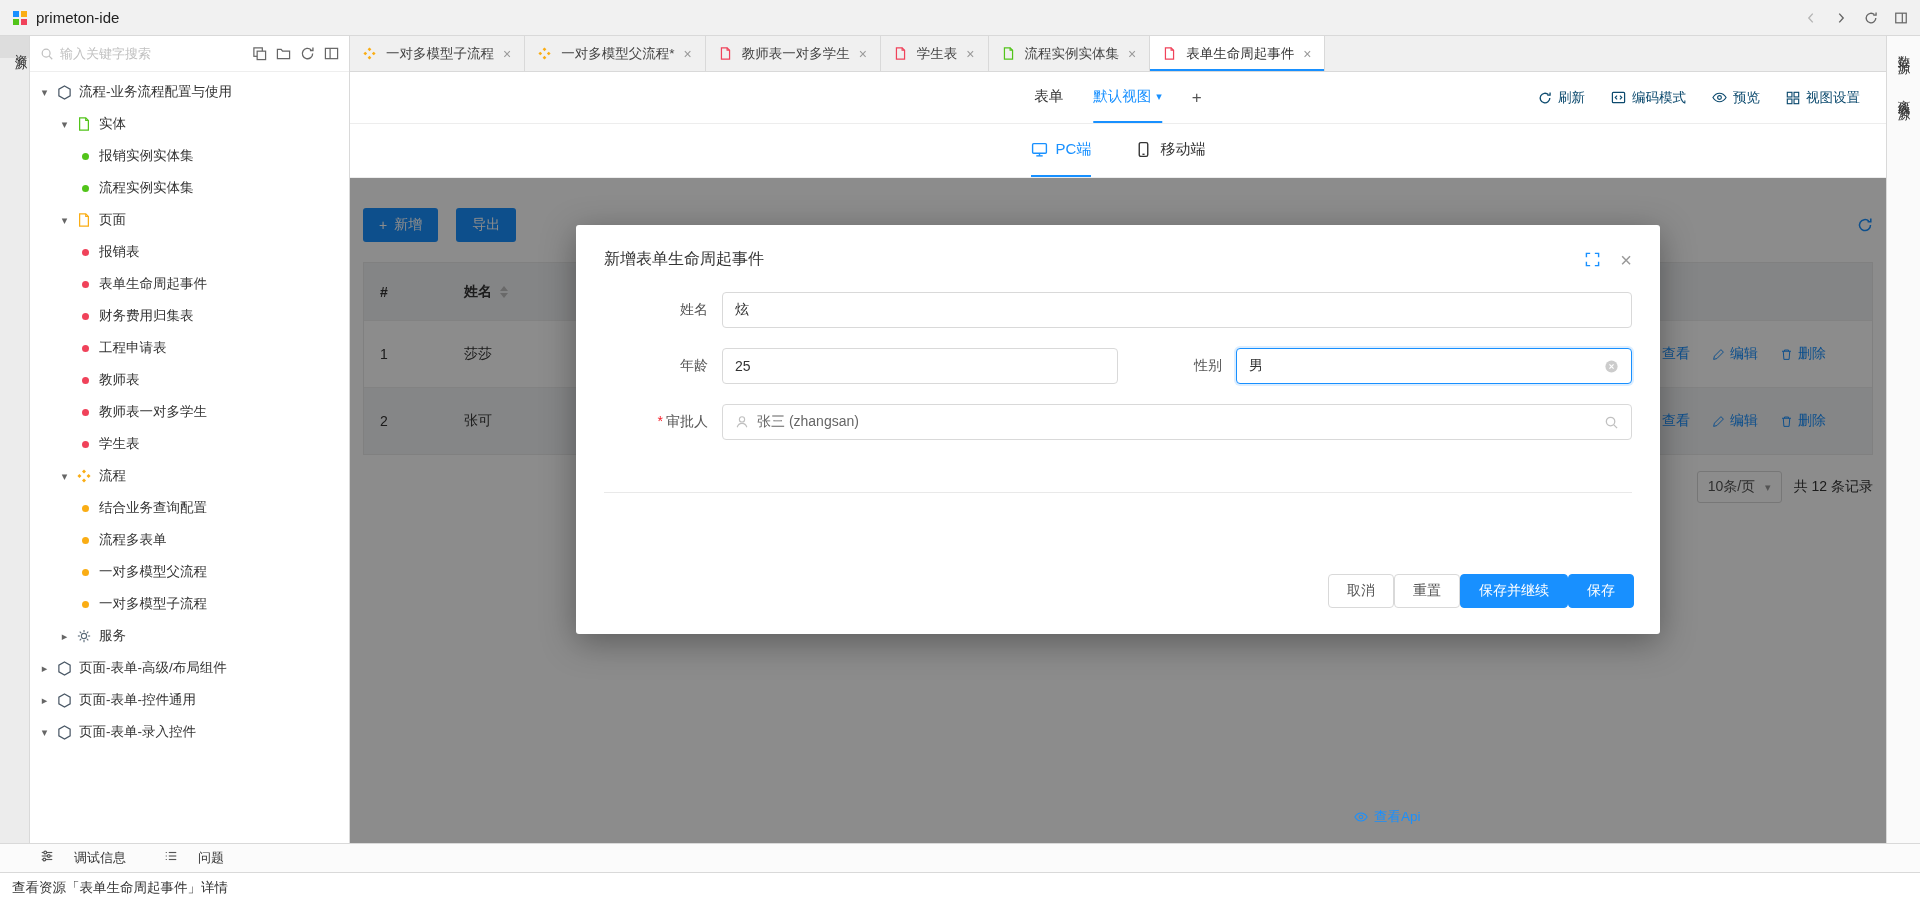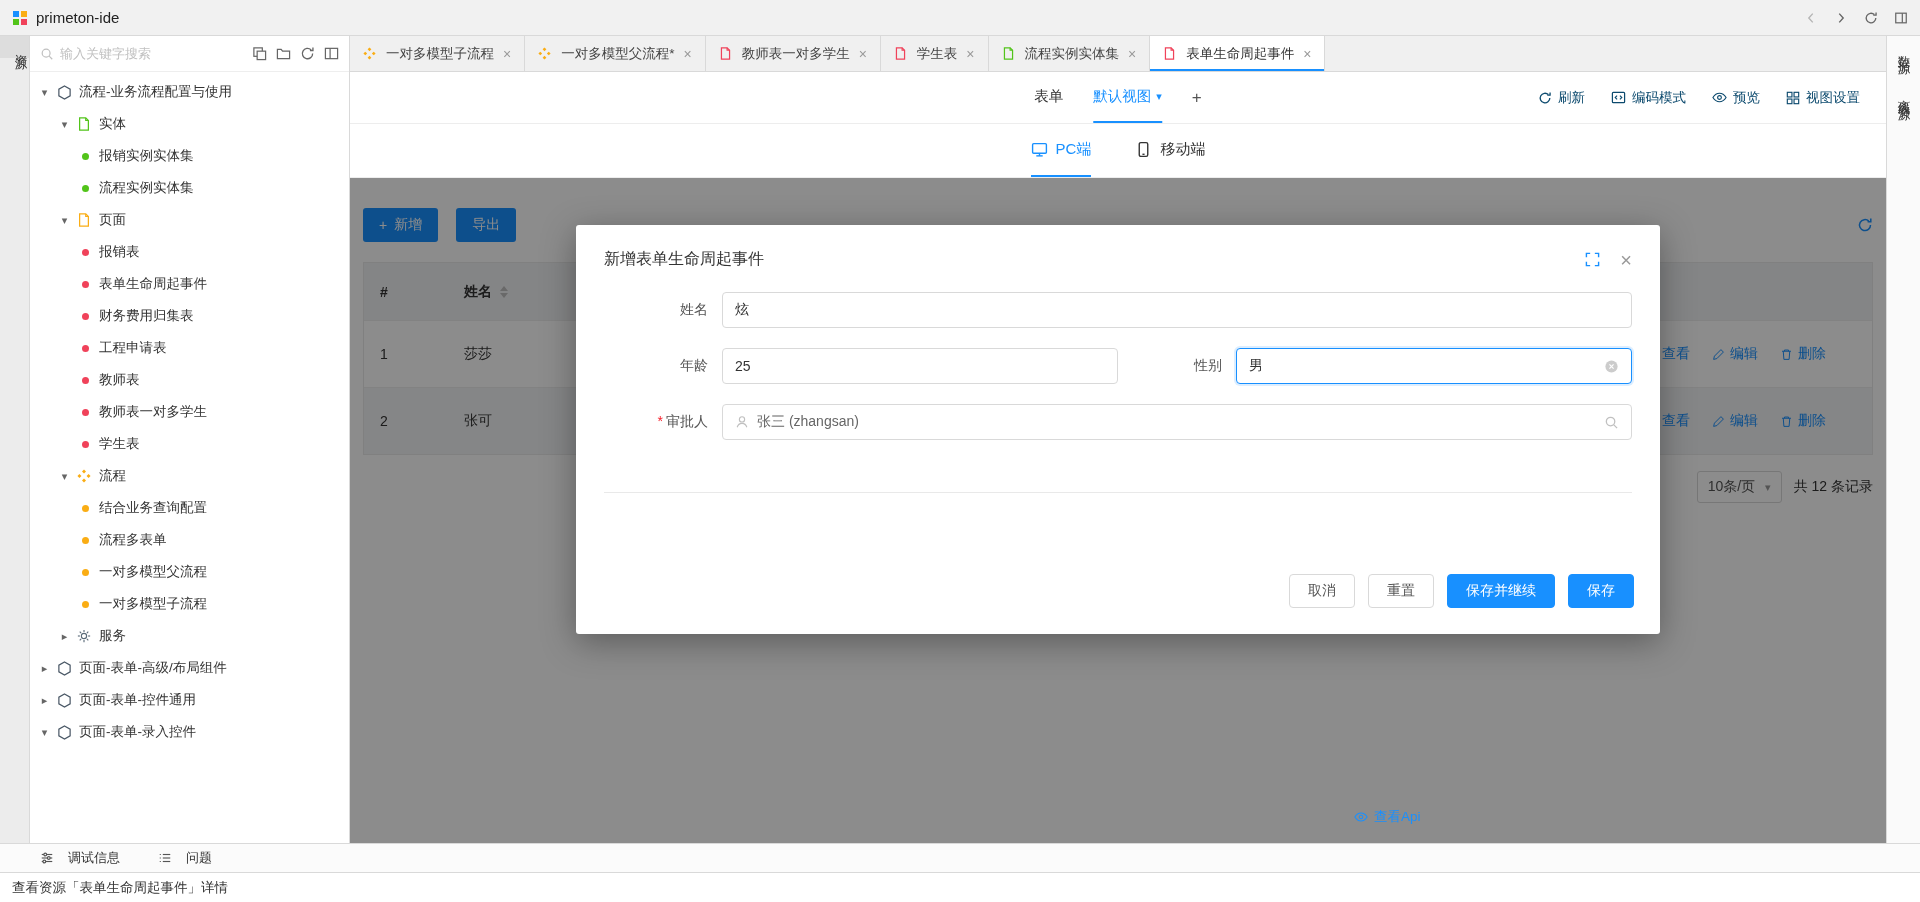--- a/index.html
+++ b/index.html
@@ -97,27 +97,27 @@
   .form-row { display:flex; align-items:center; margin-bottom:20px; }
   .f-label { flex:0 0 118px; text-align:right; padding-right:14px; font-size:14px; color:#555; white-space:nowrap; }
   .req { color:#f5222d; margin-right:3px; }
   .f-input { height:36px; border:1px solid #d9d9d9; border-radius:4px; background:#fff; display:flex; align-items:center; padding:0 12px; font-size:14px; color:#333; flex:1; min-width:0; }
   .f-input.focused { border-color:#1890ff; box-shadow:0 0 0 2px rgba(24,144,255,0.15); }
   .half { flex:1; display:flex; align-items:center; min-width:0; }
   .muted { color:#666; }
   .in-ic { color:#c0c0c0; margin-right:8px; }
   .in-ic-r { margin-left:auto; color:#c0c0c0; }
   .modal-divider { border-top:1px solid #e9e9e9; margin:32px 28px 0; }
-  .modal-footer { margin-top:auto; display:flex; justify-content:flex-end; align-items:center; gap:13px; padding:0 26px 26px; }
+  .modal-footer { margin-top:auto; display:flex; justify-content:flex-end; align-items:center; padding:0 26px 26px; }
   .m-btn { height:34px; padding:0 18px; border-radius:4px; border:1px solid #d9d9d9; background:#fff; color:#555; font-size:14px; display:inline-flex; align-items:center; cursor:pointer; font-family:inherit; }
   .m-btn.primary { background:#1890ff; border-color:#1890ff; color:#fff; }
 
   
   .bottom-tools { flex:0 0 29px; border-top:1px solid #d9d9d9; background:#fbfbfb; display:flex; align-items:center; gap:38px; padding-left:40px; font-size:13px; color:#333; }
-  .bt-item { display:flex; align-items:center; gap:14px; cursor:pointer; }
+  .bt-item { display:flex; gap:20px; cursor:pointer; }
   .statusbar { flex:0 0 30px; border-top:1px solid #d9d9d9; background:#fff; display:flex; align-items:center; padding-left:12px; font-size:13.5px; color:#333; }
 </style>
 </head>
 <body>
 
 <div class="window">
 
   <header class="titlebar">
     <span class="logo">
       <svg width="16" height="16" viewBox="0 0 16 16">

